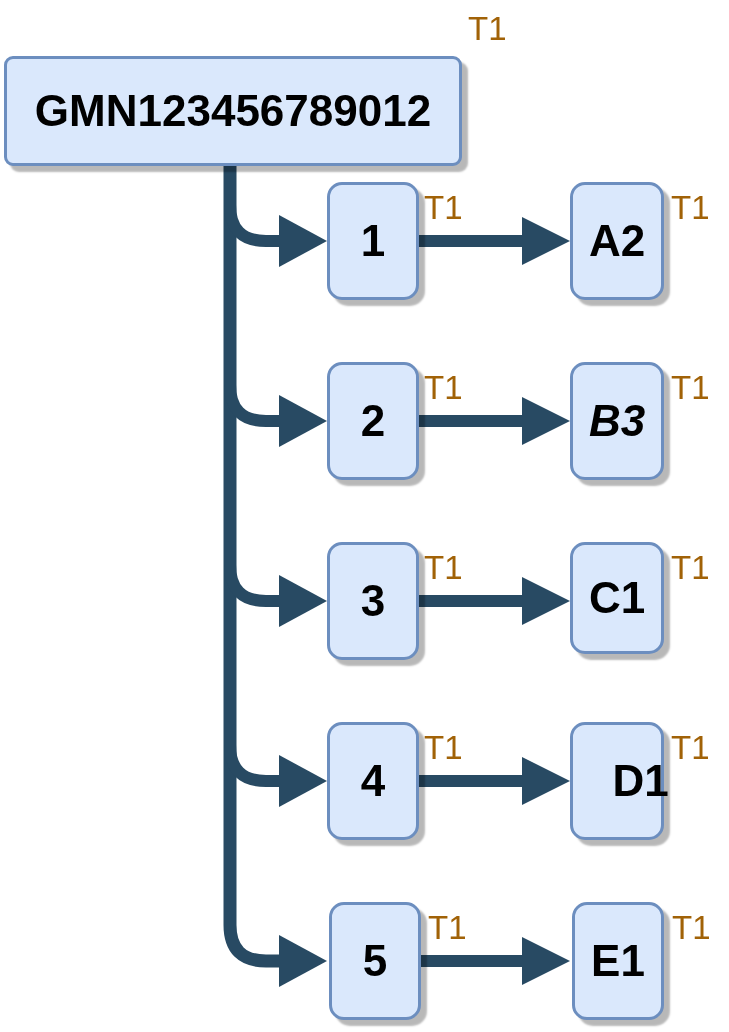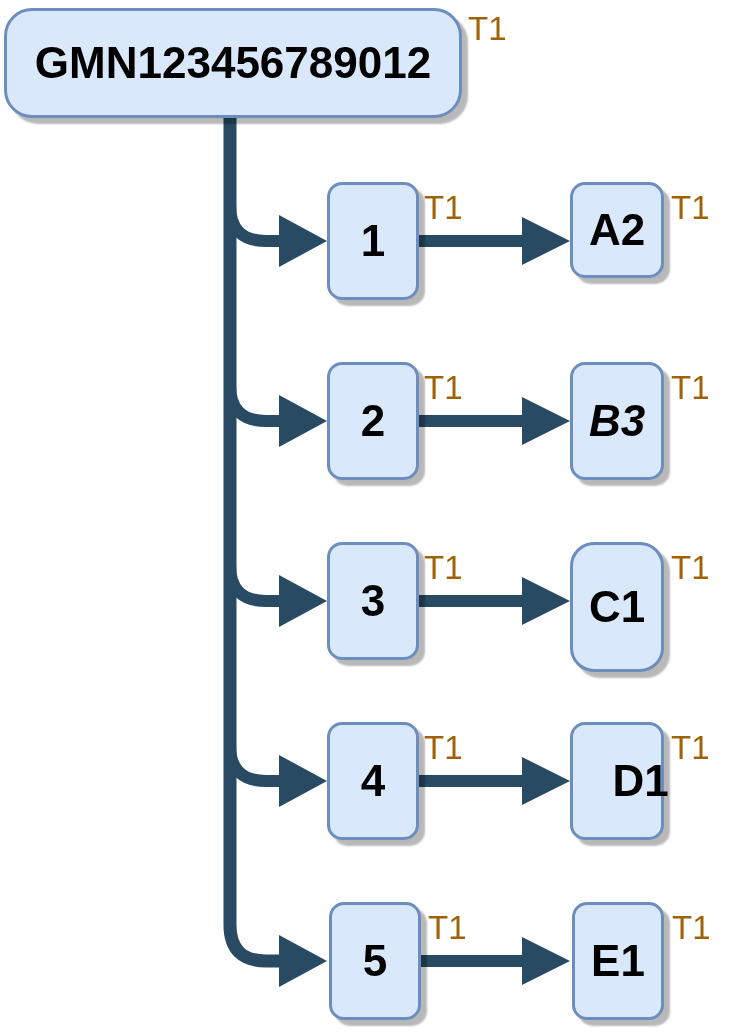--- a/index.html
+++ b/index.html
@@ -30,23 +30,24 @@
     border-radius: 15px;
     box-shadow: 6px 6px 2px rgba(0, 0, 0, 0.28);
     display: flex;
     align-items: center;
     justify-content: center;
     color: #000000;
     font-weight: bold;
     text-align: center;
   }
   .node.root {
-    border-radius: 28px;
+    border-radius: 9px;
     font-size: 44px;
     letter-spacing: 0px;
+    margin-top: 48px;
   }
   .node.small {
     font-size: 44px;
   }
   .tag {
     position: absolute;
     color: #a16207;
     font-size: 33px;
     font-weight: normal;
     line-height: 1;
@@ -94,39 +95,39 @@
 
   <div class="node root" style="left:4px; top:8px; width:458px; height:110px;">
     <span>GMN123456789012</span>
   </div>
   <div class="tag" style="left:468px; top:12px;">T1</div>
 
   <div class="node small" style="left:327px; top:182px; width:92px; height:118px;">
     <span>1</span>
   </div>
   <div class="tag" style="left:424px; top:191px;">T1</div>
-  <div class="node small" style="left:570px; top:182px; width:94px; height:96px;">
+  <div class="node small" style="left:570px; top:182px; width:94px; height:118px;">
     <span>A2</span>
   </div>
   <div class="tag" style="left:671px; top:191px;">T1</div>
 
   <div class="node small" style="left:327px; top:362px; width:92px; height:118px;">
     <span>2</span>
   </div>
   <div class="tag" style="left:424px; top:371px;">T1</div>
   <div class="node small" style="left:570px; top:362px; width:94px; height:118px;font-style:italic;">
     <span>B3</span>
   </div>
   <div class="tag" style="left:671px; top:371px;">T1</div>
 
   <div class="node small" style="left:327px; top:542px; width:92px; height:118px;">
     <span>3</span>
   </div>
   <div class="tag" style="left:424px; top:551px;">T1</div>
-  <div class="node small" style="left:570px; top:542px; width:94px; height:130px;border-radius:24px;">
+  <div class="node small" style="left:570px; top:542px; width:94px; height:112px;">
     <span>C1</span>
   </div>
   <div class="tag" style="left:671px; top:551px;">T1</div>
 
   <div class="node small" style="left:327px; top:722px; width:92px; height:118px;">
     <span>4</span>
   </div>
   <div class="tag" style="left:424px; top:731px;">T1</div>
   <div class="node small" style="left:570px; top:722px; width:94px; height:118px;padding-left:47px;">
     <span>D1</span>

